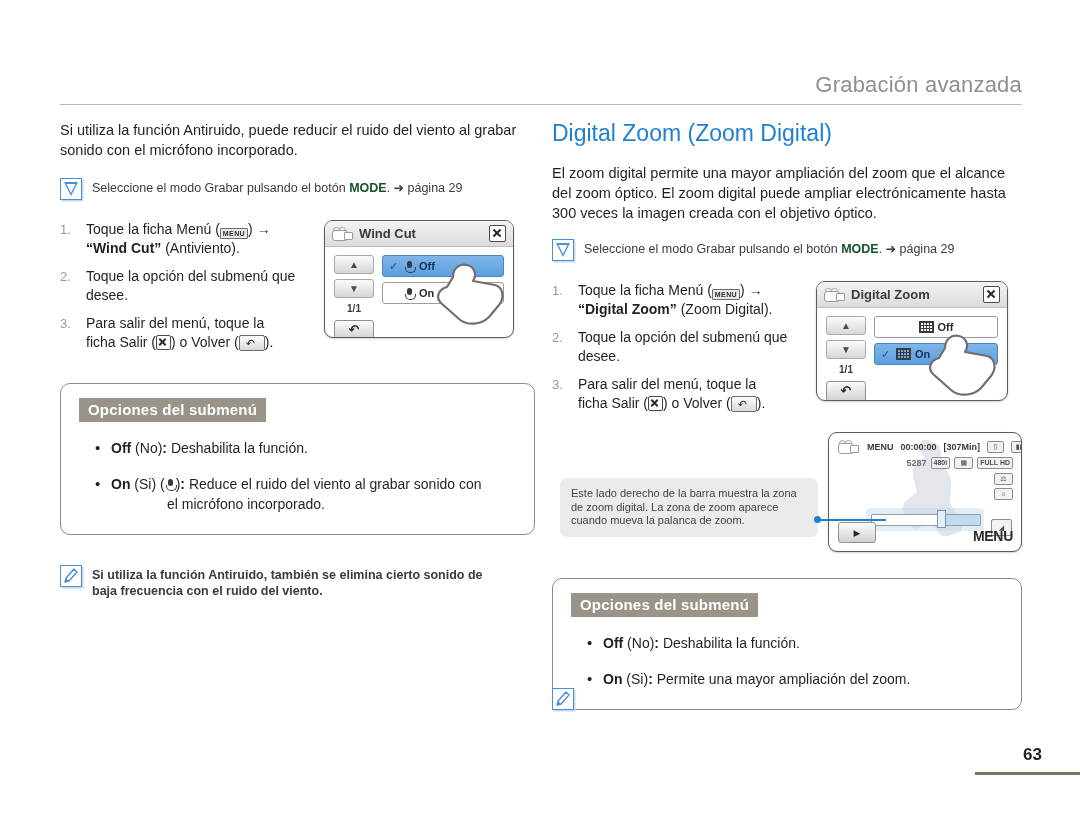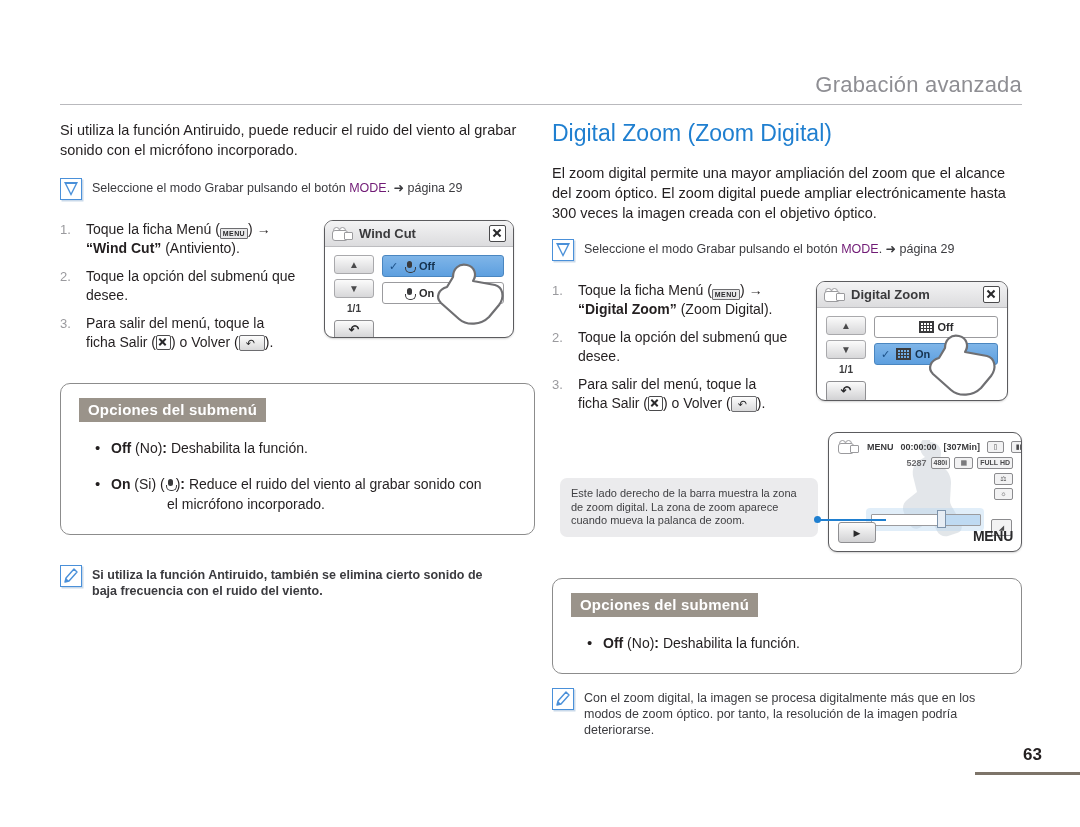--- a/index.html
+++ b/index.html
@@ -39,21 +39,21 @@
   
   .noterow{display:flex;align-items:flex-start;gap:10px;}
   .ico-box{
     width:22px;height:22px;flex:0 0 22px;
     border:1px solid #4a90d9;background:#fff;
     box-sizing:border-box;position:relative;
     box-shadow:1.5px 1.5px 0 0 #c9d9ea;
   }
   .ico-box svg{position:absolute;left:2px;top:2px;}
   .note-txt{font-size:12.5px;line-height:16px;color:#3b3b3f;padding-top:2px;}
-  .note-txt b{font-weight:normal;color:#701a75;}
+  .note-txt b{font-weight:bold;color:#14532d;}
 
   
   ol.steps{margin:0;padding:0;list-style:none;}
   ol.steps li{
     position:relative;padding-left:26px;margin-bottom:9px;
     font-size:14px;line-height:19px;color:#231f20;
   }
   ol.steps li .num{
     position:absolute;left:0;top:0;color:#9a9a9e;font-size:13px;
   }
@@ -503,29 +503,31 @@
   </div>
   <div class="cl-line" style="left:818px;top:519px;width:68px;height:2px;"></div>
   <div class="cl-dot" style="left:814px;top:516px;"></div>
 
   <div class="opt-panel" style="position:absolute;left:552px;top:578px;width:470px;">
     <div class="opt-title">Opciones del submenú</div>
     <ul class="optlist">
       <li>
         <b>Off</b><span> (No)</span><b>: </b><span>Deshabilita la función.</span>
       </li>
+      <li>
+        <b>On</b><span> (Si)</span><b>: </b><span>Permite una mayor ampliación del zoom.</span>
+      </li>
     </ul>
   </div>
 
   <div class="noterow" style="position:absolute;left:552px;top:688px;width:470px;">
     <div class="ico-box">
       <svg width="16" height="16" viewBox="0 0 16 16">
         <path d="M11 1 L14 4 L6 13 L2 14 L3 10 Z" fill="#ffffff" stroke="#4a90d9" stroke-width="1.4" stroke-linejoin="round"></path>
         <path d="M2 14 L6 13 L3 10 Z" fill="#4a90d9"></path>
       </svg>
     </div>
-    <div class="note-txt" style="width:420px;">Con el zoom digital, la imagen se procesa digitalmente más que en los modos de zoom óptico. por tanto, la resolución de la imagen podría deteriorarse.</div>
   </div>
 
   <div class="pgno">63</div>
   <div class="pgrule"></div>
 
 </div>
 
 </body></html>

